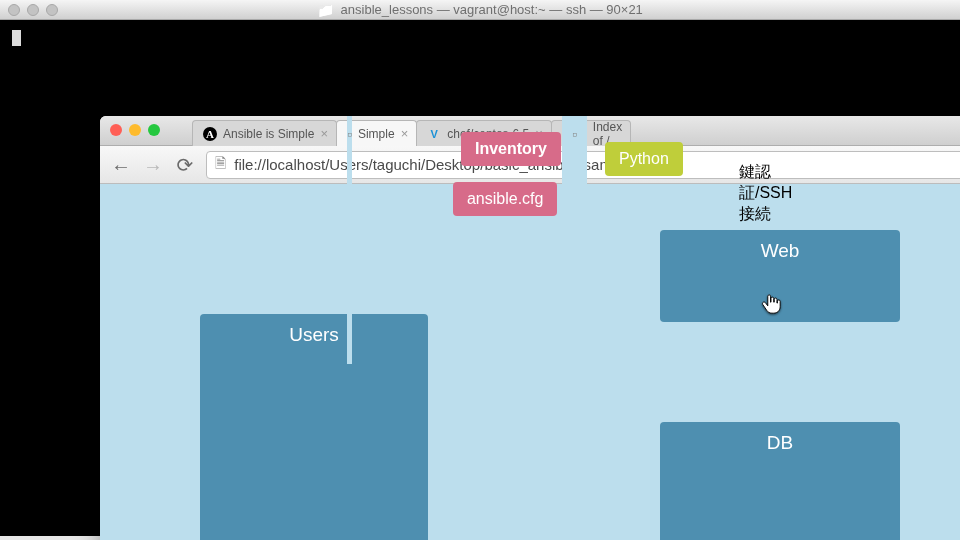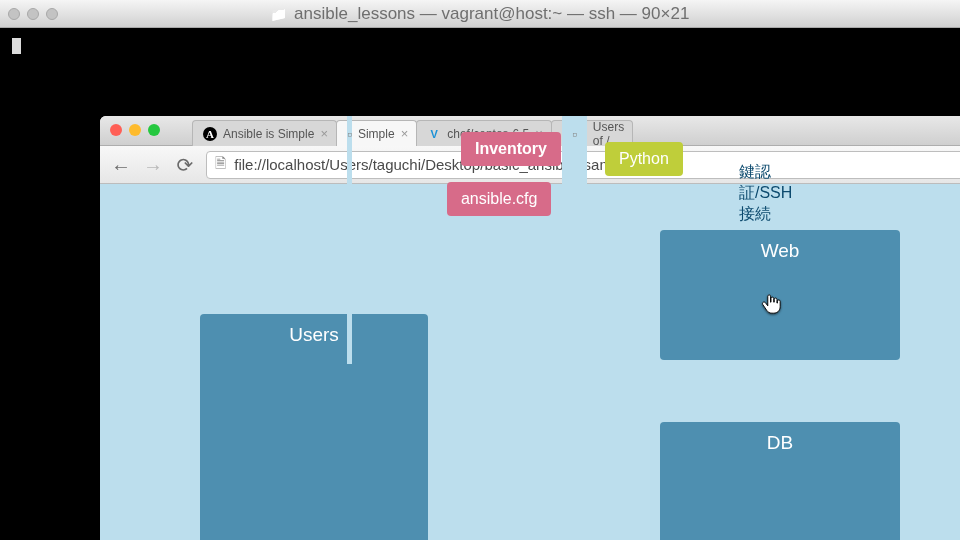--- a/index.html
+++ b/index.html
@@ -1,26 +1,26 @@
 <!DOCTYPE html>
 <html><head>
 <meta charset="utf-8">
 <style>
   * { box-sizing: border-box; margin: 0; padding: 0; }
   html, body { width: 960px; height: 540px; overflow: hidden; font-family: "Lucida Grande", "Helvetica Neue", Arial, sans-serif; }
   body { background: #e8e8e8; }
 
   
   .term-titlebar {
-    height: 28px;
+    height: 20px;
     background: linear-gradient(#f5f5f5, #d0d0d0);
     border-bottom: 1px solid #a8a8a8;
     display: flex; align-items: center; justify-content: center;
     position: relative;
-    font-size: 17px; color: #6f6f6f;
+    font-size: 13px; color: #6f6f6f;
   }
   .term-titlebar .dots { position: absolute; left: 8px; display: flex; gap: 7px; }
   .dot { width: 12px; height: 12px; border-radius: 50%; }
   .dot.r { background:#ff5f56; } .dot.y{background:#febb2d;} .dot.g{background:#26c840;}
   .dot.grey { background:#c3c3c3; border:1px solid #a8a8a8; box-sizing:border-box; }
   .term-body {
     background:#000; color:#fff; font-family: Menlo, Consolas, monospace;
     font-size:15px; padding:8px 12px; height: 516px;
     white-space: pre;
   }
@@ -77,31 +77,31 @@
   .page {
     background:#bcdeed; width:100%; height:460px; position:relative;
     font-family: Arial, "Helvetica Neue", sans-serif;
   }
   .bigbox {
     position:absolute; background:#4e8fb0; border-radius:4px;
     color:#fff; text-align:center; font-size:18px;
   }
   .bigbox .title { padding:10px 0 6px; font-size:19px; }
   .host { left:100px; top:130px; width:228px; height:230px; }
-  .web  { left:560px; top:46px;  width:240px; height:130px; }
+  .web  { left:560px; top:46px;  width:240px; height:92px; }
   .db   { left:560px; top:238px; width:240px; height:130px; }
 
   .chip {
     position:absolute; padding:8px 14px; border-radius:4px;
     color:#fff; font-size:16px; white-space:nowrap;
   }
   .c-pink   { background:#d76b89; }
   .c-lime   { background:#bfce3a; }
 
-  .label-txt { position:absolute; font-size:16px; color:#0c4a6e; }
+  .label-txt { position:absolute; font-size:16px; color:#000000; }
 
   .cursor-hand {
     position:absolute; width:22px; height:24px; left:660px; top:108px;
     pointer-events:none; z-index:50;
   }
   .cursor-hand svg { filter: drop-shadow(0 1px 1px rgba(0,0,0,.6)); }
 
   .folder-icn::before{content:"📁"; filter:grayscale(1) brightness(1.3); font-size:14px; margin-right:6px;}
 </style>
 </head>
@@ -129,34 +129,34 @@
 
     <div class="tab">
       <span class="favicon ansible">A</span>
       <span>Ansible is Simple</span>
       <span class="close">×</span>
     </div>
     <div class="tab active">
       <span class="favicon page">
           <div class="chip c-pink" style="left: 114px; top: 228px; font-weight: bold;">Inventory</div>
           <div class="chip c-lime" style="left: 258px; top: 238px;">Python</div>
-          <div class="chip c-pink" style="left: 100px; top: 278px;">ansible.cfg</div>
+          <div class="chip c-pink" style="left: 106px; top: 278px;">ansible.cfg</div>
           <div class="label-txt" style="left: 392px; top: 258px;">鍵認証/SSH接続</div>
         </span>
       <span>Simple</span>
       <span class="close">×</span>
     </div>
     <div class="tab">
       <span class="favicon vagrant">V</span>
       <span>chef/centos-6.5</span>
       <span class="close">×</span>
     </div>
     <div class="tab">
       <span class="favicon page"></span>
-      <span>Users of /</span>
+      <span>Index of /</span>
     </div>
   </div>
 
   <div class="toolbar">
     <span class="nav-icn">←</span>
     <span class="nav-icn disabled">→</span>
     <span class="nav-icn">⟳</span>
     <div class="omnibox">
       <span class="file-icn">🗎</span>
       <span>file://localhost/Users/taguchi/Desktop/basic_ansible_sample/29102/</span>

